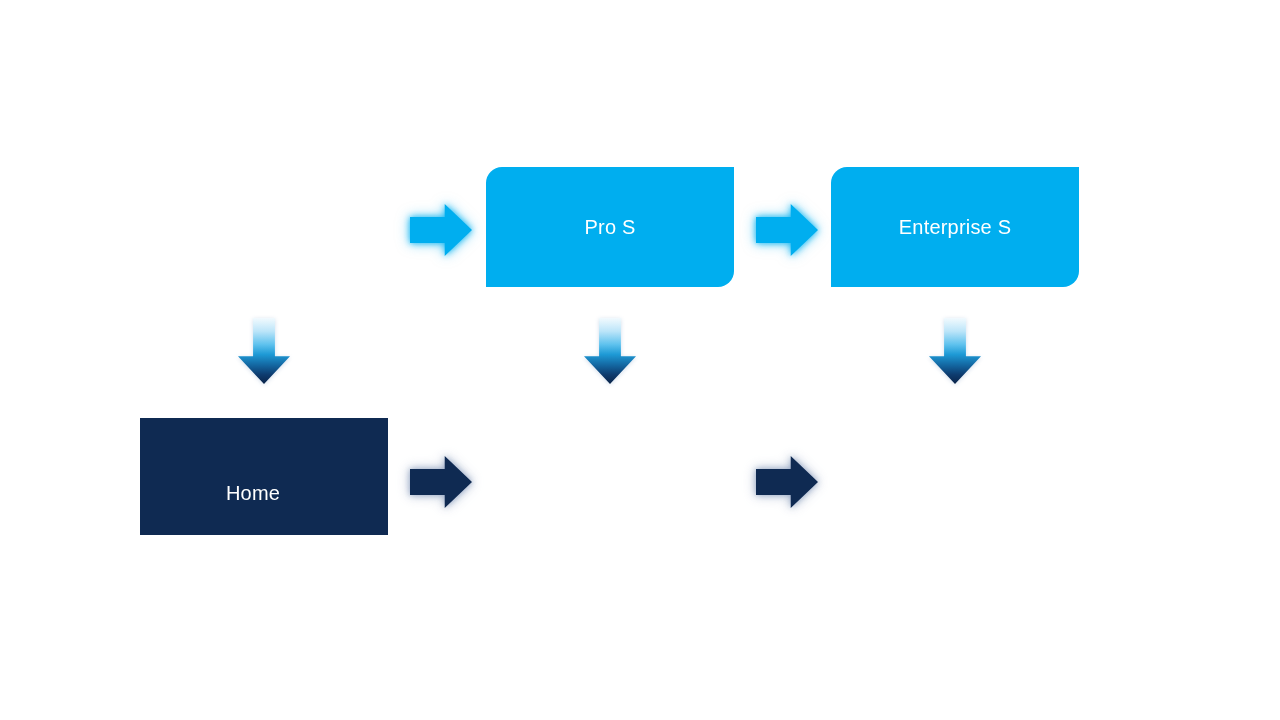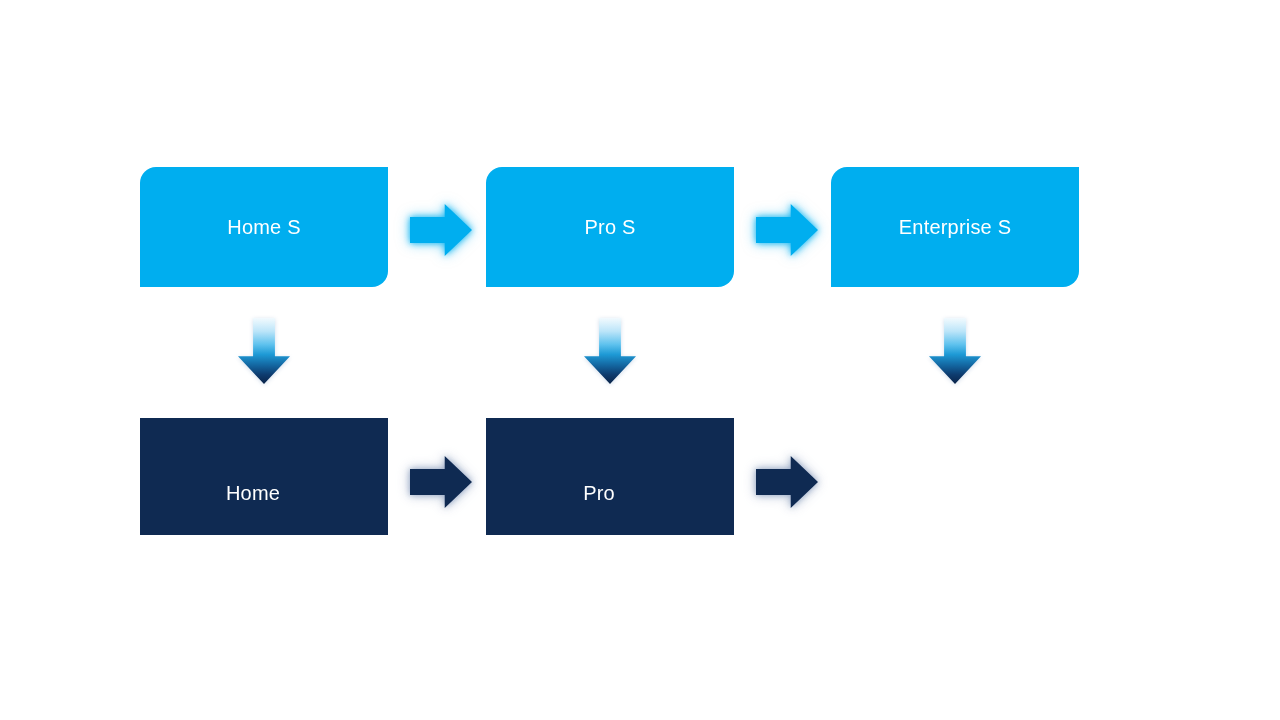--- a/index.html
+++ b/index.html
@@ -97,23 +97,20 @@
       #13659F 72%,
       #0E3B6E 86%,
       #0A2348 100%);
   }
 </style>
 </head>
 <body>
 
 <div class="canvas">
 
-  <div class="box-top c1">
-    <span class="label">Home S</span>
-  </div>
   <div class="box-top c3">
     <span class="label">Enterprise S</span>
   </div>
   <div class="box-top c2">
     <span class="label">Pro S</span>
   </div>
 
   <div class="h-arrow-wrap h-top h1">
     <div class="h-arrow-shape"></div>
   </div>
@@ -127,23 +124,20 @@
   <div class="v-arrow-wrap v2">
     <div class="v-arrow-shape"></div>
   </div>
   <div class="v-arrow-wrap v3">
     <div class="v-arrow-shape"></div>
   </div>
 
   <div class="box-bottom c1">
     <span class="label">Home</span>
   </div>
-  <div class="box-bottom c2">
-    <span class="label">Pro</span>
-  </div>
 
   <div class="h-arrow-wrap h-bottom h1">
     <div class="h-arrow-shape"></div>
   </div>
   <div class="h-arrow-wrap h-bottom h2">
     <div class="h-arrow-shape"></div>
   </div>
 
 </div>
 

